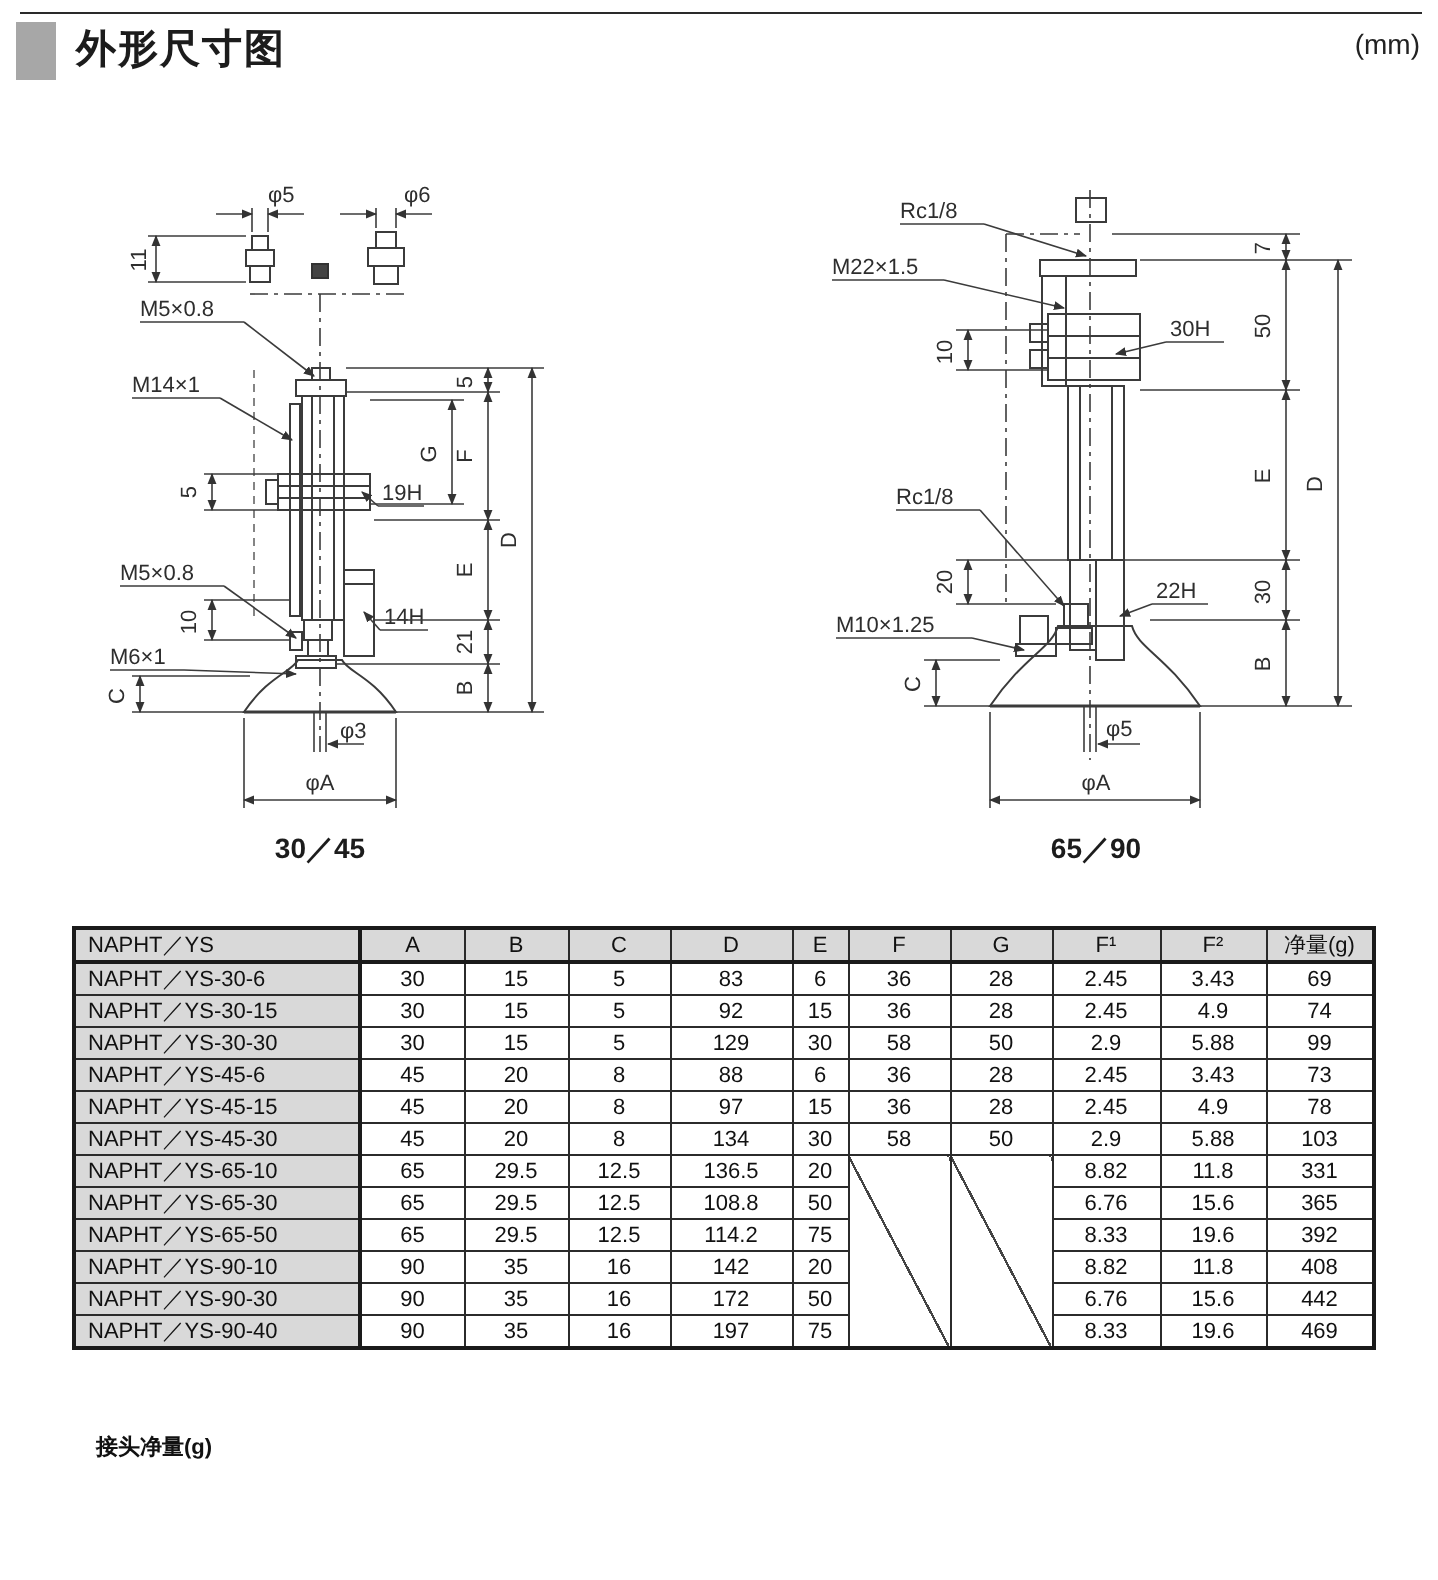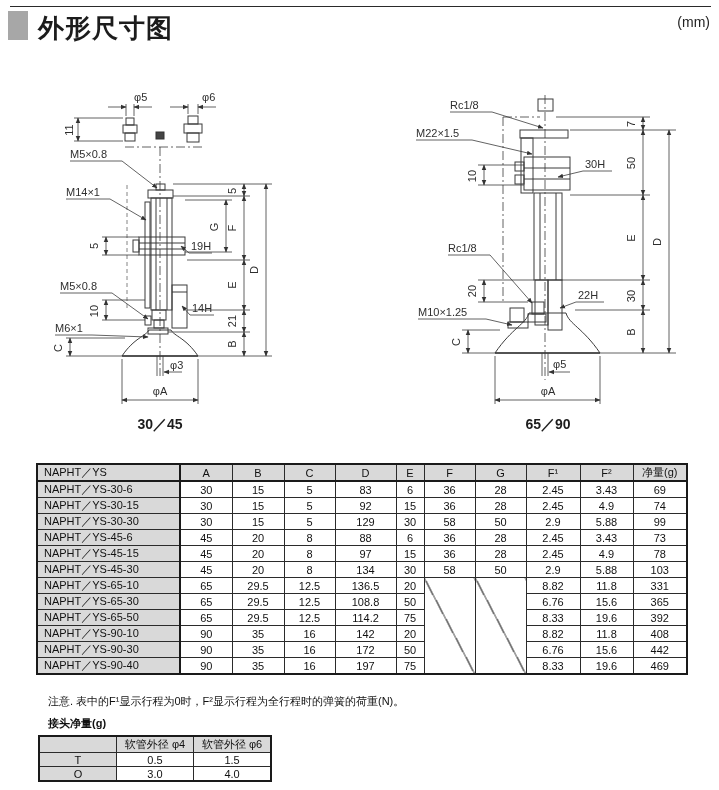--- a/index.html
+++ b/index.html
@@ -1,20 +1,20 @@
 <!DOCTYPE html>
 <html><head>
 <meta charset="utf-8">
 <style>
   html,body{margin:0;padding:0;background:#fff;}
   #page{position:relative;width:719px;height:790px;background:#fff;overflow:hidden;
         font-family:"Liberation Sans","DejaVu Sans",sans-serif;color:#1c1c1c;}
   .toprule{position:absolute;left:10px;top:6px;width:701px;height:1px;background:#2a2a2a;}
   .titlemark{position:absolute;left:8px;top:11px;width:20px;height:29px;background:#a7a7a7;}
-  .pagetitle{position:absolute;left:38px;top:11px;font-size:26px;font-weight:bold;letter-spacing:1px;}
+  .pagetitle{position:absolute;left:38px;top:11px;font-size:20px;font-weight:bold;letter-spacing:1px;}
   .unit{position:absolute;right:9px;top:14px;font-size:14px;color:#222;}
 
   svg{position:absolute;}
   svg line,svg path,svg rect,svg polyline{stroke:#3b3b3b;stroke-width:1;fill:none;}
   svg .thick{stroke-width:1.4;}
   svg .cdash{stroke-dasharray:9 3 2 3;stroke-width:0.8;}
   svg .hdash{stroke-dasharray:4 3;stroke:#666;stroke-width:0.8;}
   svg .dim{stroke-width:0.8;}
   svg .fillp{fill:#444;stroke:#333;}
   svg text{font-size:11px;fill:#2e2e2e;stroke:none;font-family:"Liberation Sans","DejaVu Sans",sans-serif;}
@@ -431,35 +431,15 @@
           <td>16</td>
           <td>197</td>
           <td>75</td>
           <td>8.33</td>
           <td>19.6</td>
           <td>469</td>
         </tr>
   </tbody>
     </table>
 
-  <div class="note">注意. 表中的F¹显示行程为0时，F²显示行程为全行程时的弹簧的荷重(N)。</div>
   <div class="jointTitle">接头净量(g)</div>
 
-  <table id="jointTable">
-    <tbody>
-        <tr>
-      <th></th>
-      <th>软管外径 φ4</th>
-      <th>软管外径 φ6</th>
-    </tr>
-    <tr>
-      <td class="rowhead">T</td>
-      <td>0.5</td>
-      <td>1.5</td>
-    </tr>
-    <tr>
-      <td class="rowhead">O</td>
-      <td>3.0</td>
-      <td>4.0</td>
-    </tr>
-  </tbody>
-    </table>
 </div>
 
 </body></html>

